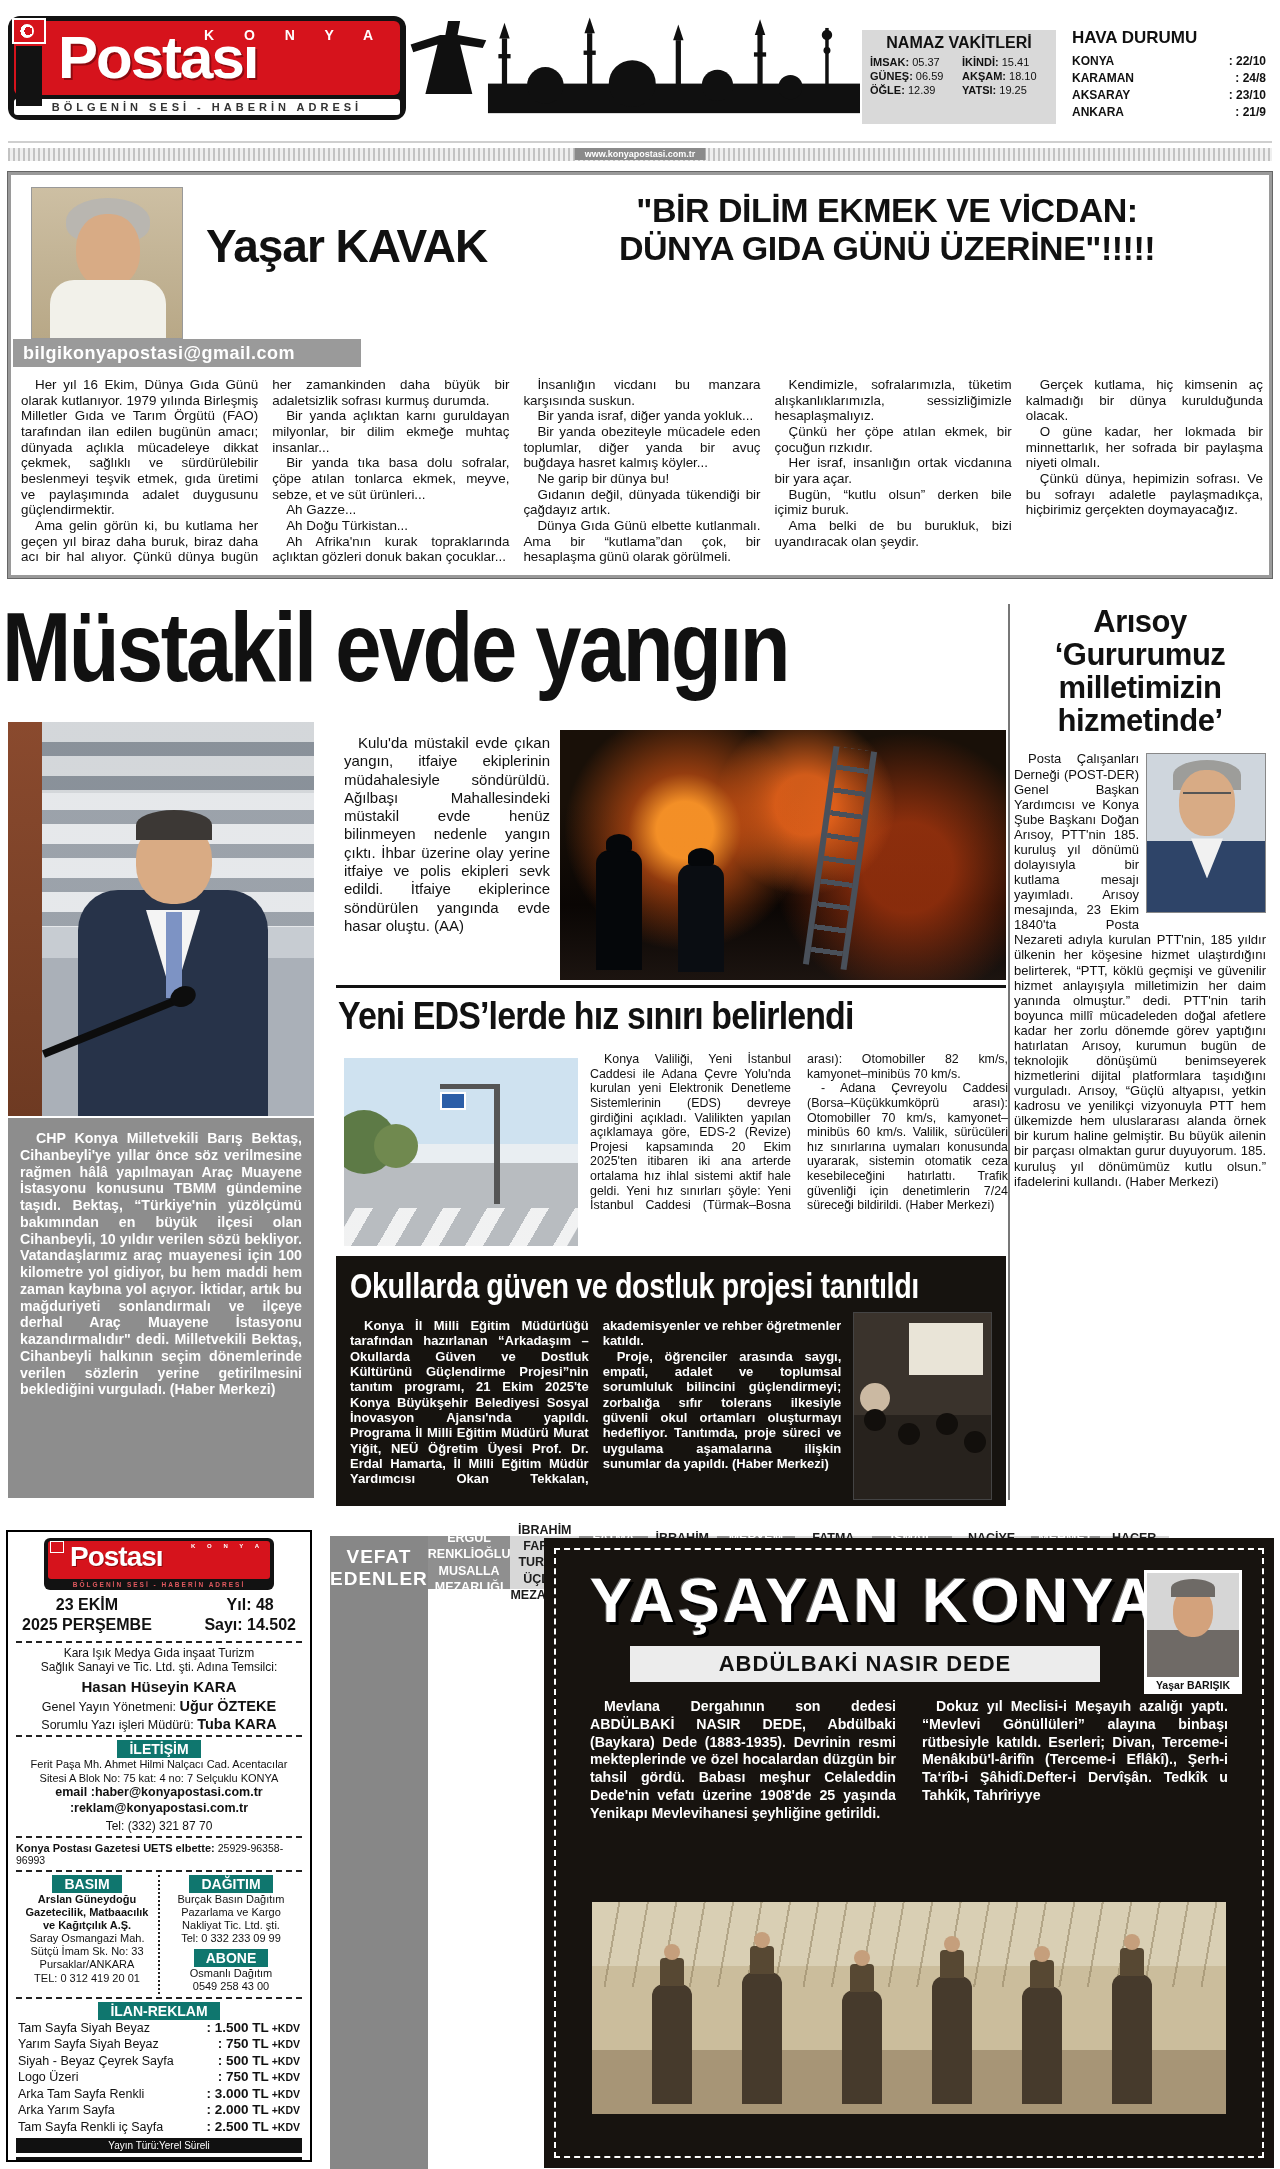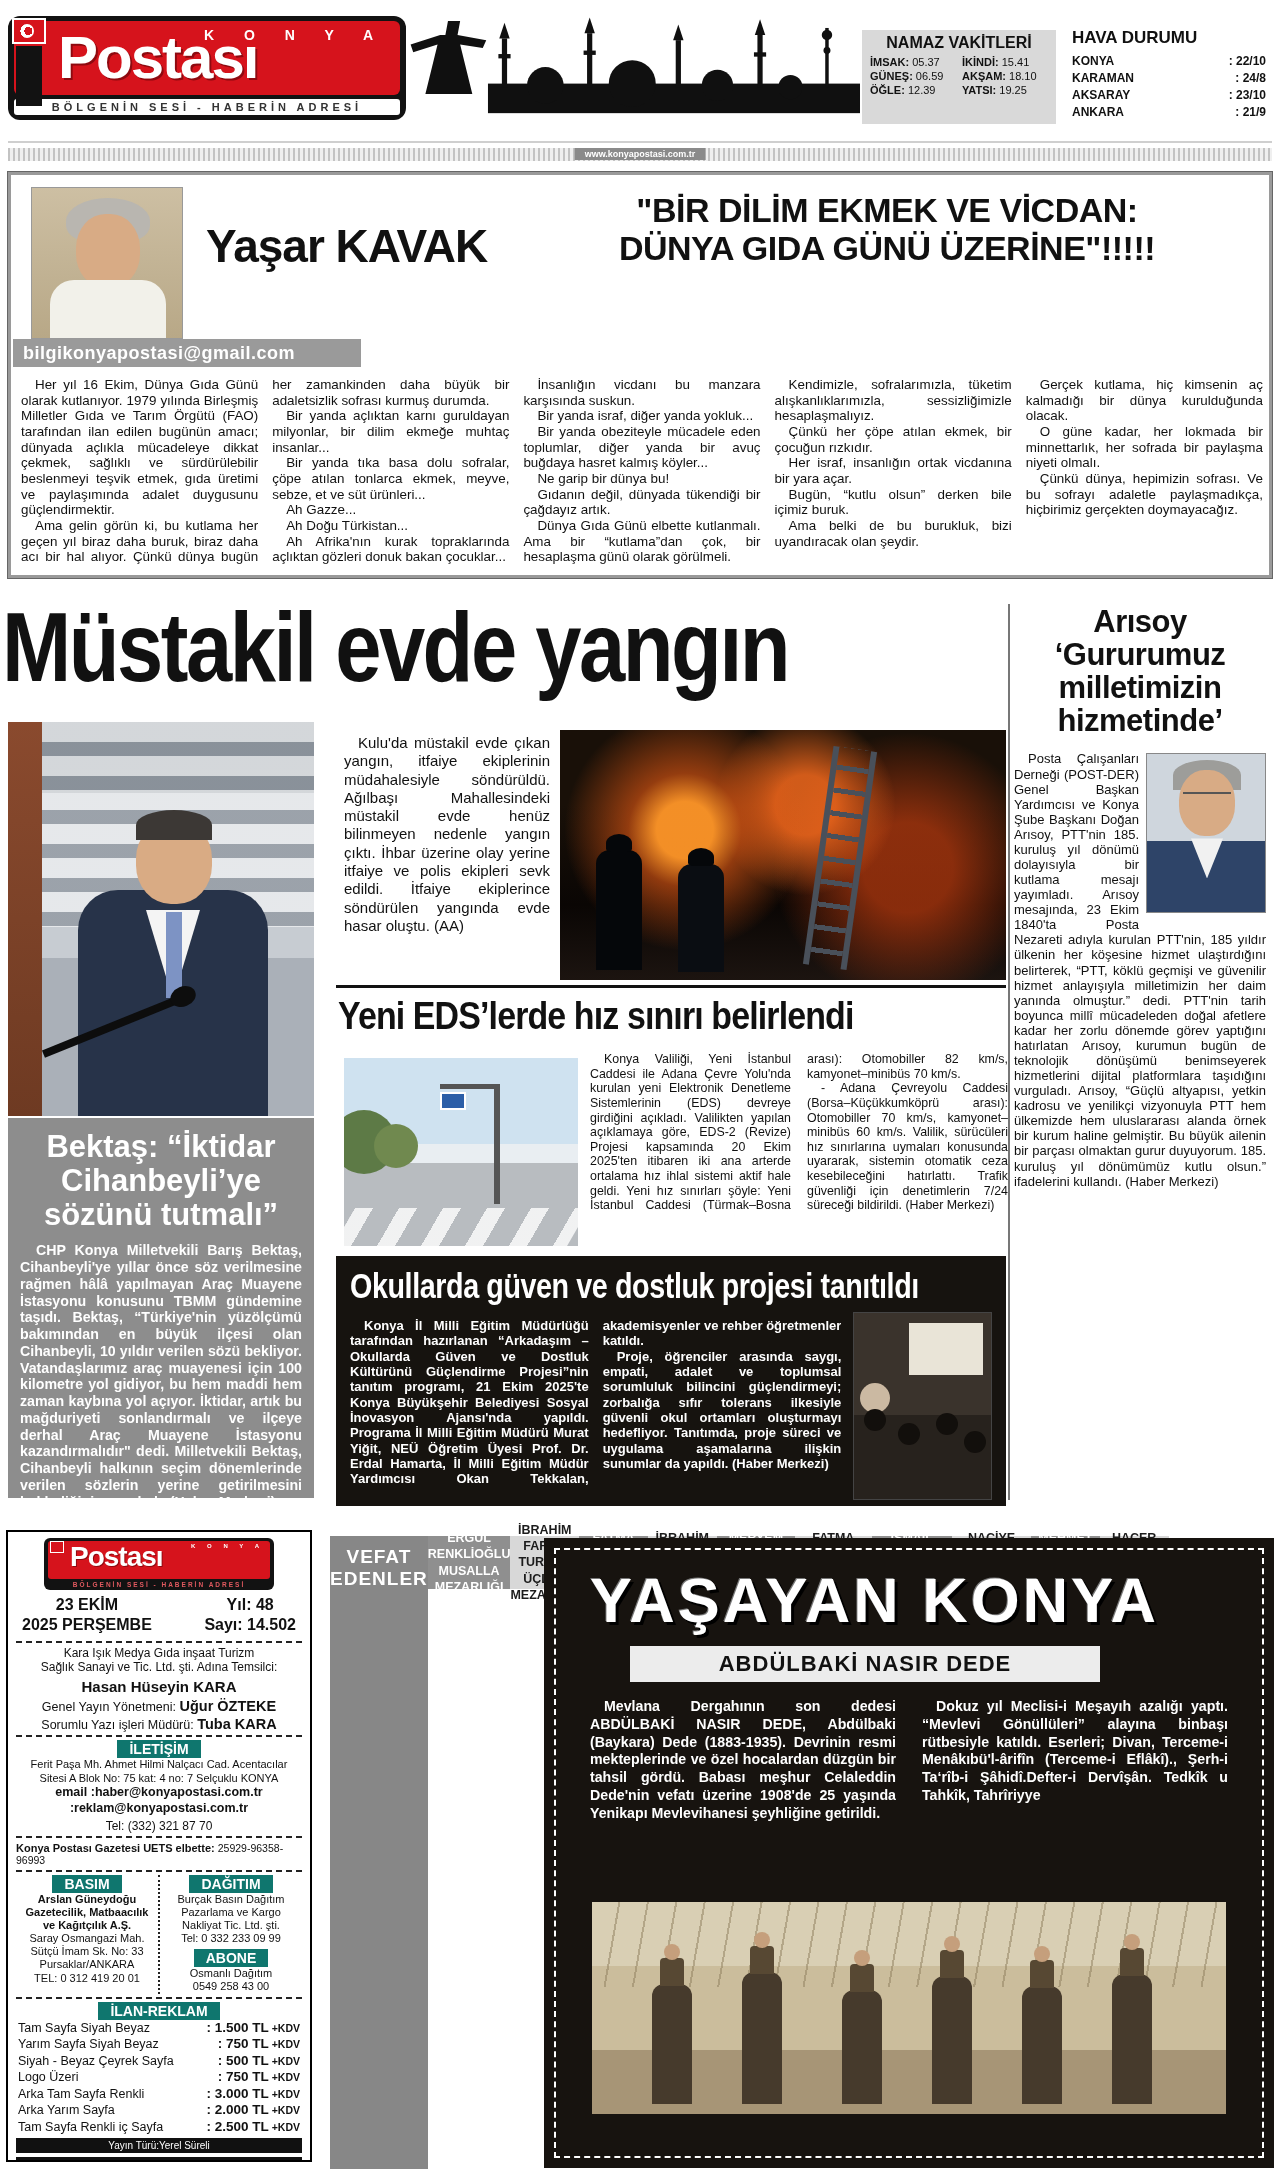--- a/index.html
+++ b/index.html
@@ -376,25 +376,20 @@
         <div class="a-glass"></div>
         <div class="a-shirt"></div>
       </div>
       <div class="para-body">
           <p>Posta Çalışanları Derneği (POST-DER) Genel Başkan Yardımcısı ve Konya Şube Başkanı Doğan Arısoy, PTT'nin 185. kuruluş yıl dönümü dolayısıyla bir kutlama mesajı yayımladı. Arısoy mesajında, 23 Ekim 1840'ta Posta Nezareti adıyla kurulan PTT'nin, 185 yıldır ülkenin her köşesine hizmet ulaştırdığını belirterek, “PTT, köklü geçmişi ve güvenilir hizmet anlayışıyla milletimizin her daim yanında olmuştur.” dedi. PTT'nin tarih boyunca millî mücadeleden doğal afetlere kadar her zorlu dönemde görev yaptığını hatırlatan Arısoy, kurumun bugün de teknolojik dönüşümü benimseyerek hizmetlerini dijital platformlara taşıdığını vurguladı. Arısoy, “Güçlü altyapısı, yetkin kadrosu ve yenilikçi vizyonuyla PTT hem ülkemizde hem uluslararası alanda örnek bir kurum haline gelmiştir. Bu büyük ailenin bir parçası olmaktan gurur duyuyorum. 185. kuruluş yıl dönümümüz kutlu olsun.” ifadelerini kullandı. (Haber Merkezi)</p>
         </div>
     </div>
   </div>
 
   <div class="bektas">
-    <div class="b-head lines">
-        <p>Bektaş: “İktidar</p>
-        <p>Cihanbeyli’ye</p>
-        <p>sözünü tutmalı”</p>
-      </div>
     <div class="b-body para-body">
         <p>CHP Konya Milletvekili Barış Bektaş, Cihanbeyli'ye yıllar önce söz verilmesine rağmen hâlâ yapılmayan Araç Muayene İstasyonu konusunu TBMM gündemine taşıdı. Bektaş, “Türkiye'nin yüzölçümü bakımından en büyük ilçesi olan Cihanbeyli, 10 yıldır verilen sözü bekliyor. Vatandaşlarımız araç muayenesi için 100 kilometre yol gidiyor, bu hem maddi hem zaman kaybına yol açıyor. İktidar, artık bu mağduriyeti sonlandırmalı ve ilçeye derhal Araç Muayene İstasyonu kazandırmalıdır" dedi. Milletvekili Bektaş, Cihanbeyli halkının seçim dönemlerinde verilen sözlerin yerine getirilmesini beklediğini vurguladı. (Haber Merkezi)</p>
       </div>
   </div>
 
   <div class="hr1"></div>
   <div class="eds-head">Yeni EDS’lerde hız sınırı belirlendi</div>
   <div class="eds-photo">
     <div class="tree t1"></div>
     <div class="tree t2"></div>
@@ -573,20 +568,27 @@
         <span>HACER DADAK</span>
         <span>TEM MEZARLIĞI</span>
       </div>
     <div class="vefat-fill"></div>
     <div class="vefat-foot"></div>
   </div>
 
   <div class="yasayan">
     <div class="yas-inner">
       <div class="yas-title">YAŞAYAN KONYA</div>
+      <div class="yas-photo">
+        <div class="yas-photo-img">
+          <div class="yp-face"></div>
+          <div class="yp-hair"></div>
+        </div>
+        <div class="yas-photo-cap">Yaşar BARIŞIK</div>
+      </div>
       <div class="yas-sub">ABDÜLBAKİ NASIR DEDE</div>
       <div class="yas-body para-body">
           <p>Mevlana Dergahının son dedesi ABDÜLBAKİ NASIR DEDE, Abdülbaki (Baykara) Dede (1883-1935). Devrinin resmi mekteplerinde ve özel hocalardan düzgün bir tahsil gördü. Babası meşhur Celaleddin Dede'nin vefatı üzerine 1908'de 25 yaşında Yenikapı Mevlevihanesi şeyhliğine getirildi.</p>
           <p>Dokuz yıl Meclisi-i Meşayıh azalığı yaptı. “Mevlevi Gönüllüleri” alayına binbaşı rütbesiyle katıldı. Eserleri; Divan, Terceme-i Menâkıbü'l-ârifîn (Terceme-i Eflâkî)., Şerh-i Ta‘rîb-i Şâhidî.Defter-i Dervîşân. Tedkîk u Tahkîk, Tahrîriyye</p>
         </div>
       <div class="yas-big">
         <div class="scrib"></div>
         <div class="derv" style="left:60px;"></div>
         <div class="derv" style="left:150px;height:132px;"></div>
         <div class="derv" style="left:250px;height:114px;"></div>

